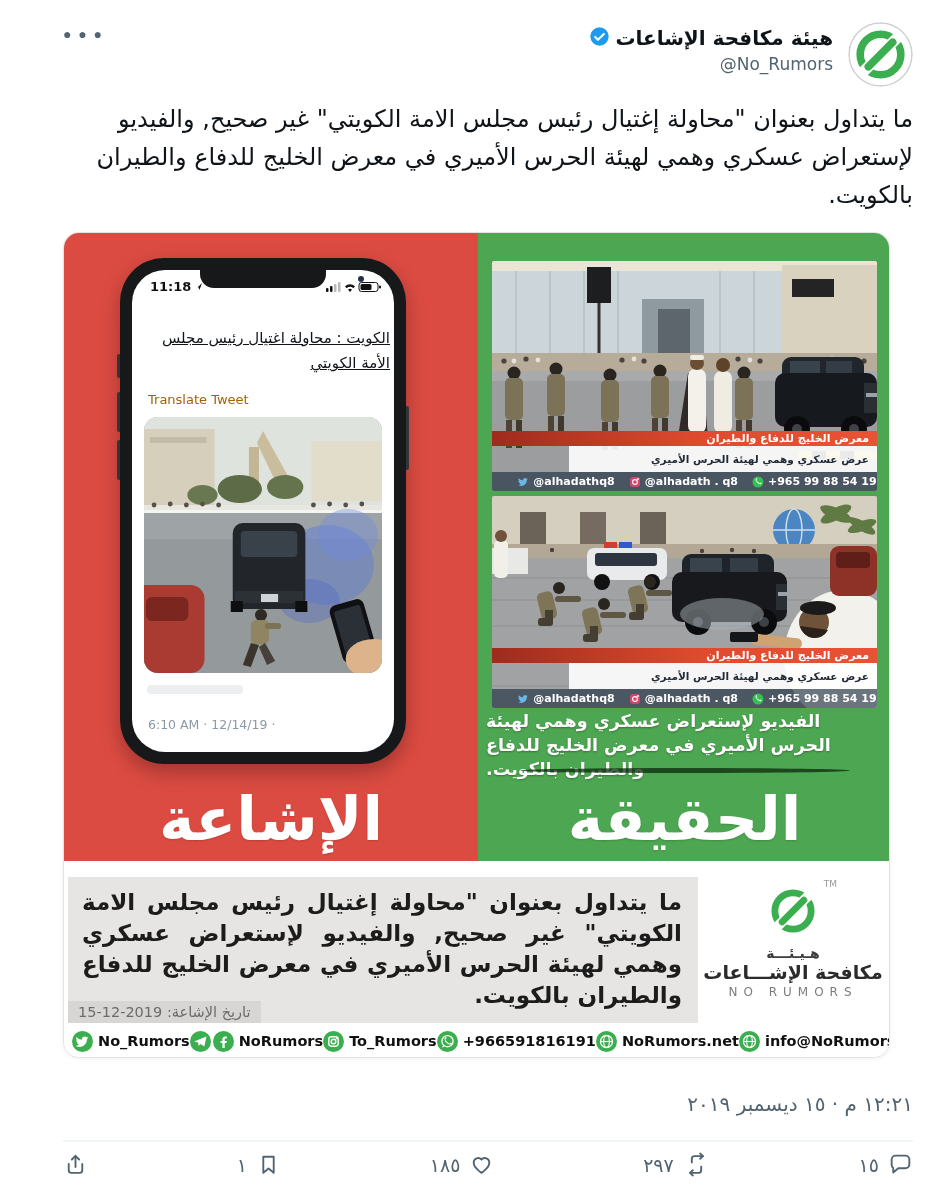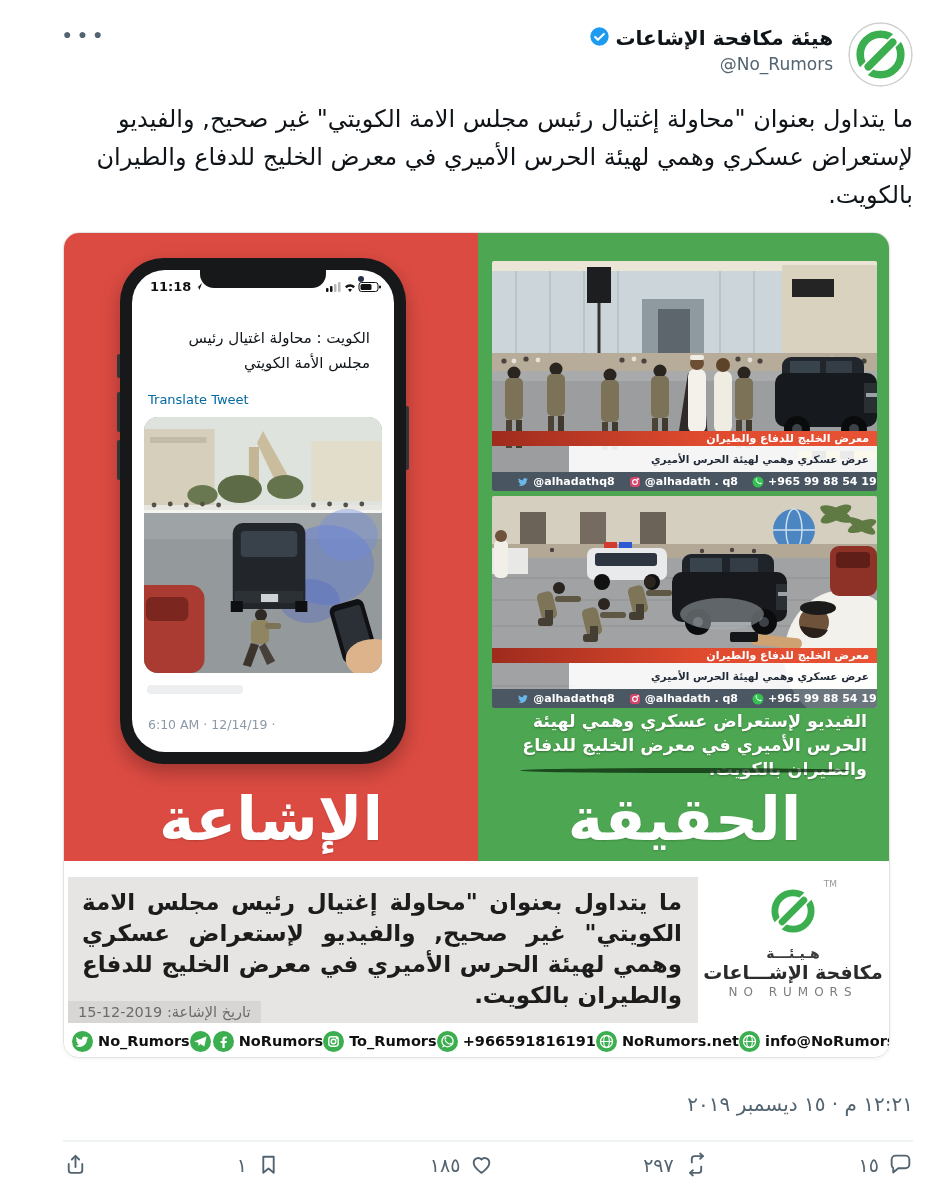--- a/index.html
+++ b/index.html
@@ -27,37 +27,37 @@
 
   
   .phone { position:absolute; left:56px; top:25px; width:286px; height:506px; }
   .ph-btn { position:absolute; background:#3a3d40; border-radius:2px; width:4px; }
   .ph-frame { position:absolute; inset:0; background:#16181a; border-radius:44px; box-shadow:0 8px 20px rgba(0,0,0,.28); }
   .ph-screen { position:absolute; inset:12px; background:#fff; border-radius:33px; overflow:hidden; }
   .ph-notch { position:absolute; top:0; left:50%; transform:translateX(-50%); width:126px; height:18px; background:#16181a; border-radius:0 0 14px 14px; z-index:6; }
   .ph-cam { position:absolute; top:6px; right:30px; width:6px; height:6px; border-radius:50%; background:#24304a; z-index:7; }
   .ph-status { position:absolute; top:9px; left:18px; right:12px; display:flex; justify-content:space-between; align-items:center; z-index:5; }
   .ph-time { font-size:13px; font-weight:bold; color:#111; display:flex; align-items:center; gap:3px; }
-  .ph-headline { position:absolute; top:56px; left:16px; right:24px; direction:rtl; text-align:right; font-size:15px; line-height:25px; color:#0f1419; }
-  .ph-translate { position:absolute; top:122px; left:16px; color:#0369a1; font-size:13px; cursor:pointer; }
+  .ph-headline { position:absolute; top:56px; left:16px; right:4px; direction:rtl; text-align:right; font-size:15px; line-height:25px; color:#0f1419;text-decoration:underline; }
+  .ph-translate { position:absolute; top:122px; left:16px; color:#a16207; font-size:13px; cursor:pointer; }
   .ph-video { position:absolute; top:147px; left:12px; right:12px; height:256px; border-radius:14px; overflow:hidden; background:#9aa0a4; }
   .ph-faint { position:absolute; top:415px; left:15px; width:96px; height:9px; background:#edeef0; border-radius:4px; }
   .ph-posted { position:absolute; top:447px; left:16px; color:#8b98a5; font-size:12.5px; }
 
   
   .nv { position:absolute; left:14px; width:385px; overflow:hidden; background:#9aa0a4; border-radius:2px; }
   .nv.v1 { top:28px; height:230px; }
   .nv.v2 { top:263px; height:212px; }
   .scene { position:absolute; inset:0; width:100%; height:100%; }
   .lower3 { position:absolute; left:0; right:0; bottom:0; z-index:4; }
   .l3-red { height:15px; background:linear-gradient(90deg,#9e2b1d,#e04b2f 55%,#e85336); display:flex; align-items:center; direction:rtl; padding:0 8px; color:#fff; font-size:11px; font-weight:bold; }
   .l3-white { height:14px; width:80%; margin-left:auto; background:rgba(255,255,255,.9); display:flex; align-items:center; direction:rtl; padding:13px 8px; color:#222c38; font-size:10.5px; font-weight:bold; }
   .l3-social { height:19px; background:rgba(23,40,58,.62); display:flex; align-items:center; justify-content:center; gap:14px; color:#fff; font-size:11px; font-weight:bold;padding-left:25px; }
   .l3-item { display:flex; align-items:center; gap:4px; }
-  .truth-caption { position:absolute; top:476px; left:8px; right:24px; text-align:right; direction:rtl; color:#fff; font-weight:bold; font-size:17.5px; line-height:24px; text-shadow:0 1px 2px rgba(0,0,0,.3); }
+  .truth-caption { position:absolute; top:476px; left:8px; right:24px; text-align:left; direction:rtl; color:#fff; font-weight:bold; font-size:17.5px; line-height:24px; text-shadow:0 1px 2px rgba(0,0,0,.3); }
   .truth-divider { position:absolute; top:535px; left:50%; transform:translateX(-50%); width:330px; height:5px; border-radius:50%; background:rgba(12,40,14,.75); }
 
   
   .card-bottom { position:relative; height:146px; margin-top:16px; }
   .summary-box { position:absolute; left:4px; top:0; width:630px; height:146px; background:#e6e5e3; overflow:hidden; }
   .summary-box p { margin:0; padding:10px 16px 0 14px; direction:rtl; text-align:justify; text-align-last:right; font-size:23px; font-weight:bold; line-height:31px; color:#1c1c1c; }
   .date-chip { position:absolute; left:0; bottom:0; background:#d8d6d4; color:#6b6b6b; font-size:14.5px; padding:3px 10px; direction:rtl; }
   .org-logo { position:absolute; right:0; top:0; width:192px; height:146px; text-align:center; }
   .org-tm { position:absolute; top:2px; right:52px; font-size:9px; color:#9a9a9a; }
   .org-ar1 { font-size:14px; font-weight:bold; color:#3a3a3a; margin-top:1px; }

